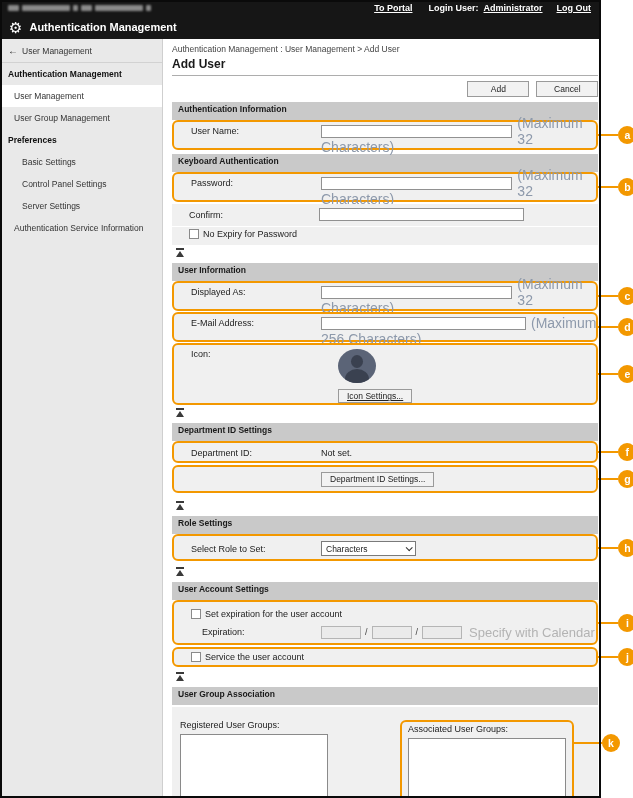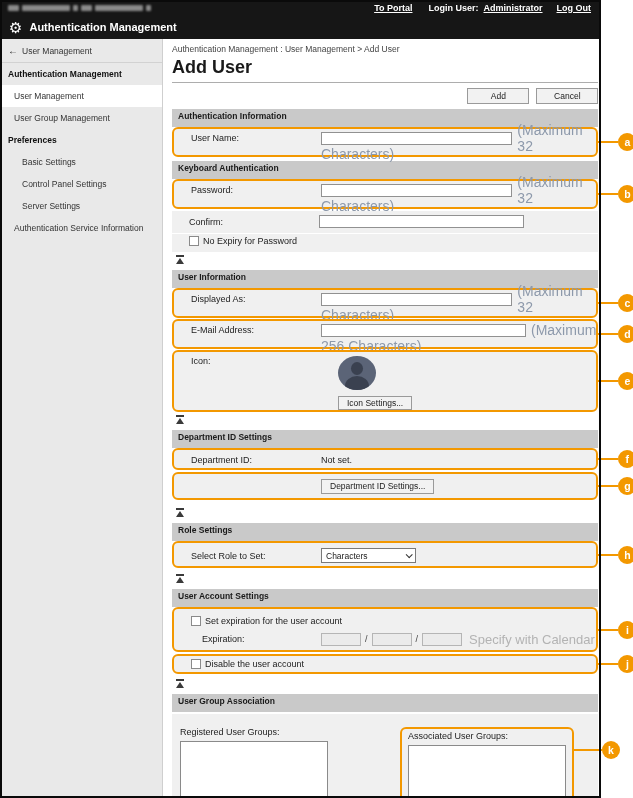--- a/index.html
+++ b/index.html
@@ -32,21 +32,21 @@
   .side-item { display:flex; align-items:center; height:22px; padding-left:14px; cursor:pointer; }
   .side-back { height:24px; padding-left:8px; border-bottom:1px solid #d2d2d2; font-weight:normal; }
   .side-back .arrow { font-size:10px; font-weight:bold; color:#222; margin-right:4px; }
   .side-head { font-weight:bold; color:#111; padding-left:8px; }
   .side-sel { background:#fff; }
   .side-sub { padding-left:22px; }
 
   .main { flex:1; background:#fff; padding:0 12px 0 9px; font-size:9px; color:#222; }
 
   .breadcrumb { margin-top:5px; height:11px; font-size:8.5px; color:#444; }
-  .pagetitle { margin-top:2px; font-size:18px; font-weight:bold; color:#1a1a1a;
+  .pagetitle { margin-top:2px; font-size:12px; font-weight:bold; color:#1a1a1a;
                padding-bottom:4px; border-bottom:1px solid #adadad; }
   .btnrow { margin-top:5px; height:16px; display:flex; justify-content:flex-end; gap:7px; }
   .btn { background:#f2f2f2; border:1px solid #9a9a9a; font-size:8.5px; color:#222;
          font-family:inherit; cursor:pointer; }
   .btn.wide { width:62px; height:16px; }
   .btn.sm { height:15px; padding:0 8px; }
 
   .sec-bar { height:14px; background:#c9c9c9; font-weight:bold; font-size:8.5px; color:#1a1a1a;
              padding:2px 6px 16px 6px; }
   .row { background:#f0f0f0; padding-left:17px; position:relative; }
@@ -72,21 +72,21 @@
   .totop { margin:3px 0 3px 2px; width:12px; height:12px; display:flex; flex-direction:column;
            align-items:center; cursor:pointer; }
   .totop .bar { width:8px; height:2px; background:#3a3a3a; }
   .totop .tri { width:0; height:0; border-left:4px solid transparent; border-right:4px solid transparent;
                 border-bottom:6px solid #3a3a3a; margin-top:1px; }
   .totop.mt8 { margin-top:8px; }  .totop.mt6 { margin-top:6px; }  .totop.mt5 { margin-top:5px; }
   .mt1 { margin-top:1px; } .mt3 { margin-top:3px; }
   .mt4 { margin-top:4px; } .mt5 { margin-top:5px; }
 
   .row-icon { margin-top:1px; height:62px; display:flex; padding-top:4px; }
-  .icon-cell { margin-left:17px; display:flex; flex-direction:column; align-items:flex-start; }
+  .icon-cell { margin-left:17px; display:flex; flex-direction:column; align-items:flex-start;text-decoration:underline; }
   .avatar { width:38px; height:38px; border-radius:50%; background:#5b6477; position:relative; overflow:hidden; }
   .avatar .head { position:absolute; left:13px; top:6px; width:12px; height:13px; border-radius:50%; background:#3a4150; }
   .avatar .shoulders { position:absolute; left:7px; top:20px; width:24px; height:20px; border-radius:50% 50% 0 0; background:#3a4150; }
   .row-icon .btn { margin-top:6px; }
 
   .row-f { height:22px; }
   .row-f .line { padding-top:5px; }
   .val { color:#222; }
   .row-g { margin-top:2px; height:28px; display:flex; align-items:center; }
   .row-g .btn { margin-left:130px; }
@@ -334,21 +334,21 @@
             <span class="hint">Specify with Calendar</span>
           </div>
           <span class="callout">
               <span class="cline"></span>
               <span class="cdot">i</span>
             </span>
         </div>
         <div class="row hl row-j">
           <div class="line">
             <input type="checkbox" class="cbx" style="">
-            <span>Disable the user account</span>
+            <span>Service the user account</span>
           </div>
           <span class="callout">
               <span class="cline"></span>
               <span class="cdot">j</span>
             </span>
         </div>
         <div class="totop mt5">
             <span class="bar"></span>
             <span class="tri"></span>
           </div>

